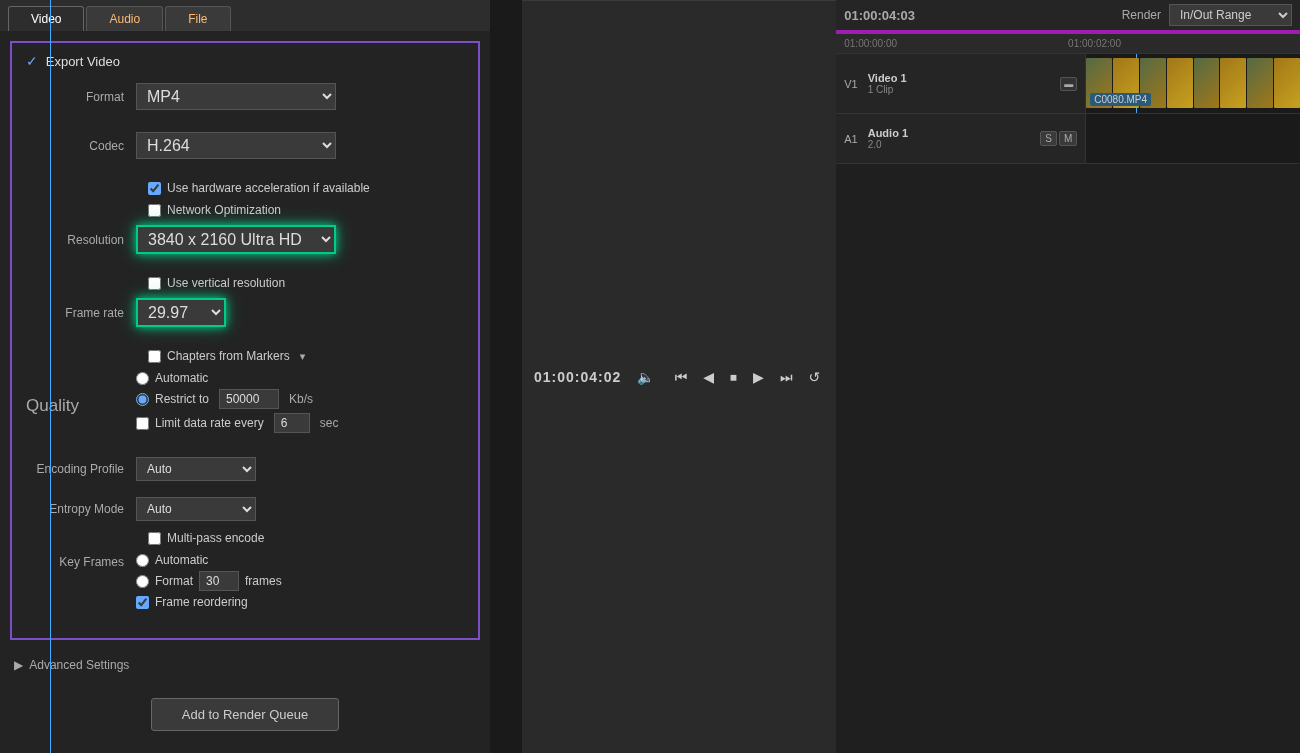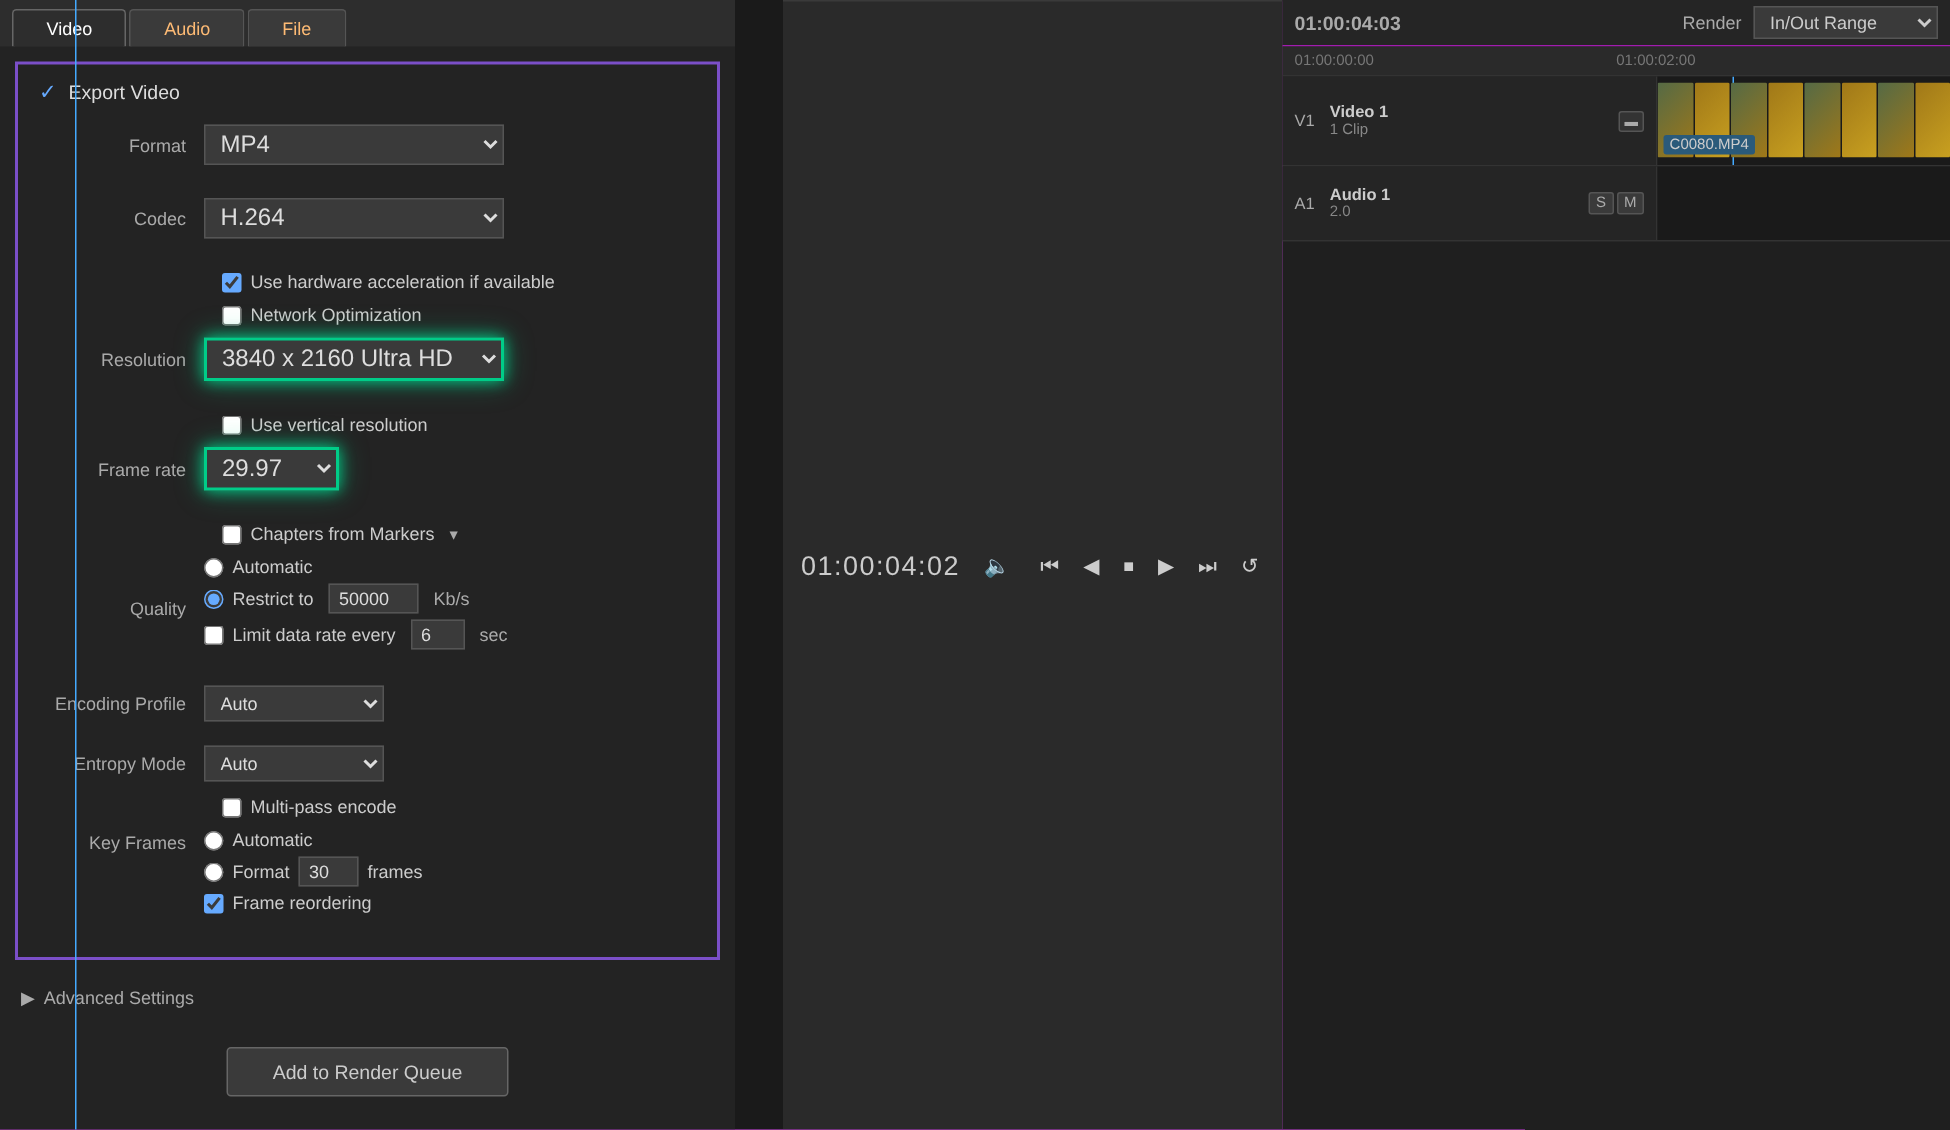--- a/index.html
+++ b/index.html
@@ -124,24 +124,24 @@
     }
 
     
     .quality-row {
       display: flex;
       align-items: center;
       margin-bottom: 6px;
     }
     .quality-label {
       width: 110px;
-      text-align: right;
+      text-align: left;
       padding-right: 12px;
       color: #aaa;
-      font-size: 12px;
+      font-size: 17px;
       flex-shrink: 0;
     }
     .radio-group {
       display: flex;
       flex-direction: column;
       gap: 4px;
     }
     .radio-row {
       display: flex;
       align-items: center;
@@ -271,22 +271,22 @@
     .transport-bar {
       background: #2a2a2a;
       padding: 6px 12px;
       display: flex;
       align-items: center;
       gap: 16px;
       border-top: 1px solid #3a3a3a;
     }
     .timecode {
       color: #ccc;
-      font-size: 18px;
-      font-weight: normal;
+      font-size: 14px;
+      font-weight: bold;
       letter-spacing: 1px;
     }
     .volume-icon {
       color: #aaa;
       font-size: 14px;
     }
     .transport-controls {
       display: flex;
       gap: 8px;
       margin-left: auto;
@@ -306,21 +306,21 @@
       display: flex;
       flex-direction: column;
       background: #1f1f1f;
     }
 
     .timeline-header {
       display: flex;
       align-items: center;
       padding: 4px 8px;
       background: #252525;
-      border-bottom: 1px solid #a21caf;
+      border-bottom: 4px solid #a21caf;
     }
     .timeline-timecode {
       color: #aaa;
       font-size: 13px;
       font-weight: bold;
     }
     .render-label {
       margin-left: auto;
       color: #aaa;
       font-size: 12px;

